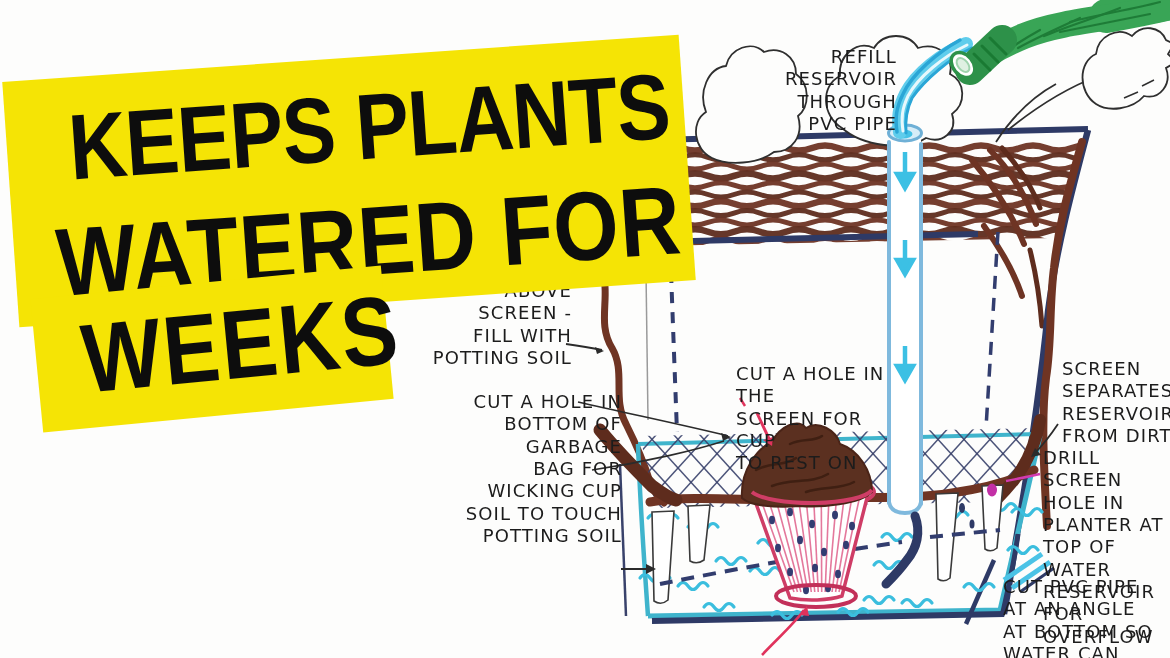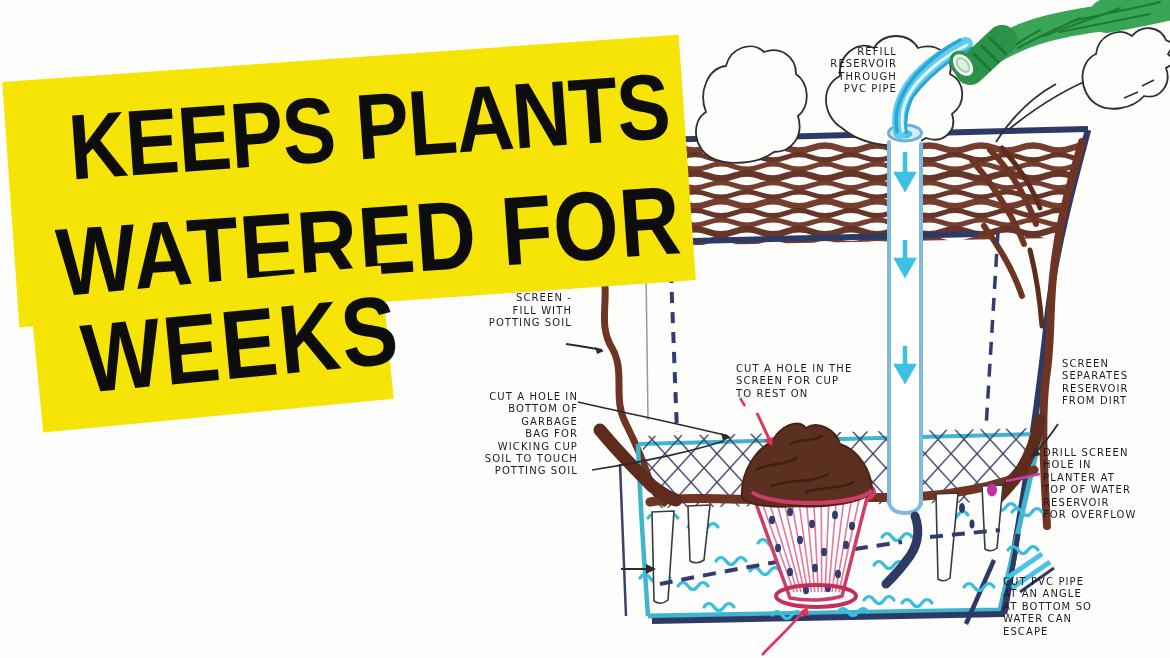--- a/index.html
+++ b/index.html
@@ -9,28 +9,28 @@
   .banner{position:absolute;background:#F5E405;z-index:30;}
   #banner-a{left:10px;top:58px;width:678px;height:246px;transform:rotate(-4deg);}
   #banner-b{left:36px;top:282px;width:352px;height:134px;transform:rotate(-5.5deg);}
   .banner-text{transform:scaleY(1.16);transform-origin:top left;color:#0d0d0d;
                font-family:"Liberation Sans",sans-serif;font-weight:bold;}
   .bl{white-space:nowrap;}
   #bl1{font-size:80px;line-height:98px;margin:14px 0 0 62px;letter-spacing:-1px;}
   #bl2{font-size:84px;line-height:98px;margin:0 0 0 42px;letter-spacing:1px;}
   #bl3{font-size:84px;line-height:98px;margin:8px 0 0 46px;letter-spacing:2px;}
   
-  .note{position:absolute;z-index:20;font-size:10px;line-height:1.24;letter-spacing:1.1px;
+  .note{position:absolute;z-index:20;font-size:18px;line-height:1.24;letter-spacing:1.1px;
         color:#1c1c1c;white-space:pre-line;}
   .r{text-align:right;}
   #note-refill{right:273px;top:46px;}
   #note-above-screen{right:598px;top:280px;}
   #note-cut-screen{left:736px;top:363px;width:156px;text-align:left;}
   #note-screen-separates{left:1062px;top:358px;}
-  #note-cut-bag{right:592px;top:391px;}
+  #note-cut-bag{right:548px;top:391px;}
   #note-drill{left:1043px;top:447px;}
   #note-supports{right:547px;top:573px;}
   #note-cut-pvc{left:1003px;top:576px;}
   svg{position:absolute;left:0;top:0;z-index:5;}
 </style>
 </head>
 <body>
 
 <div id="stage">
 

